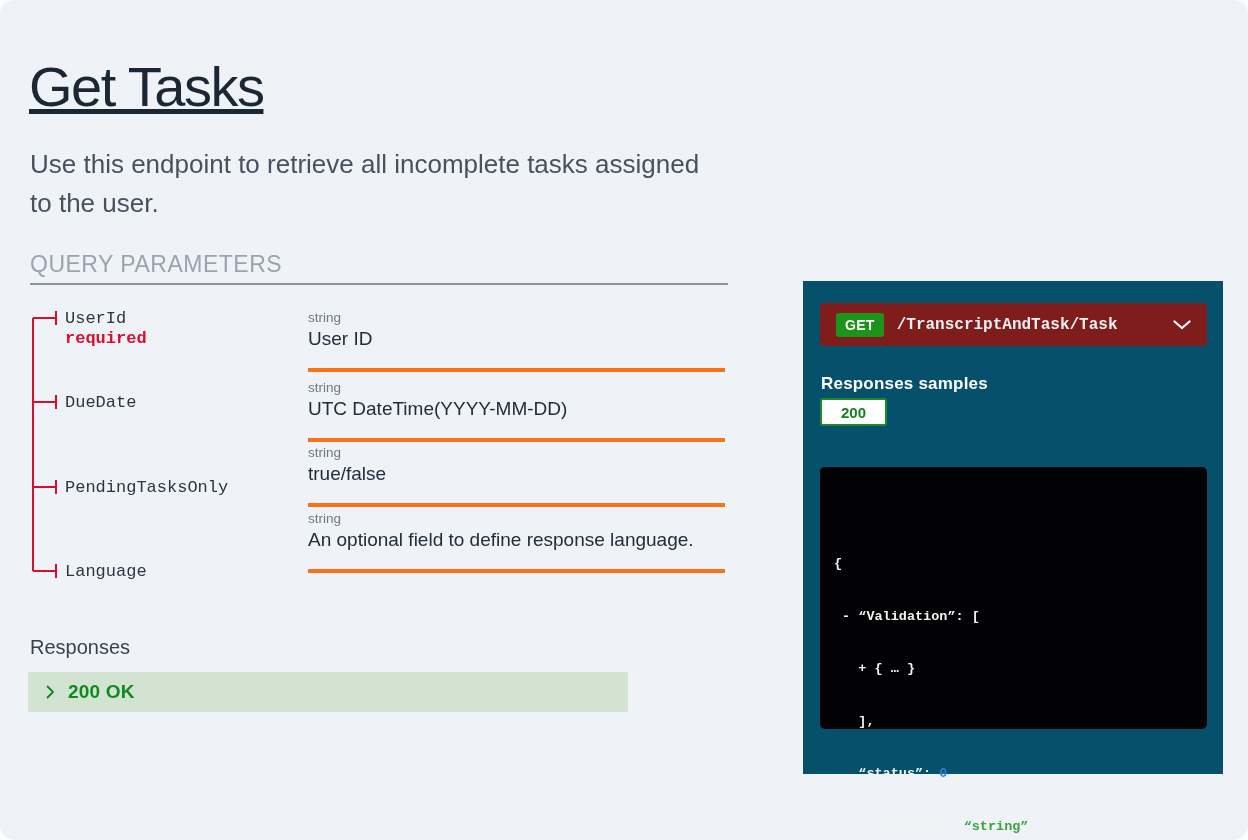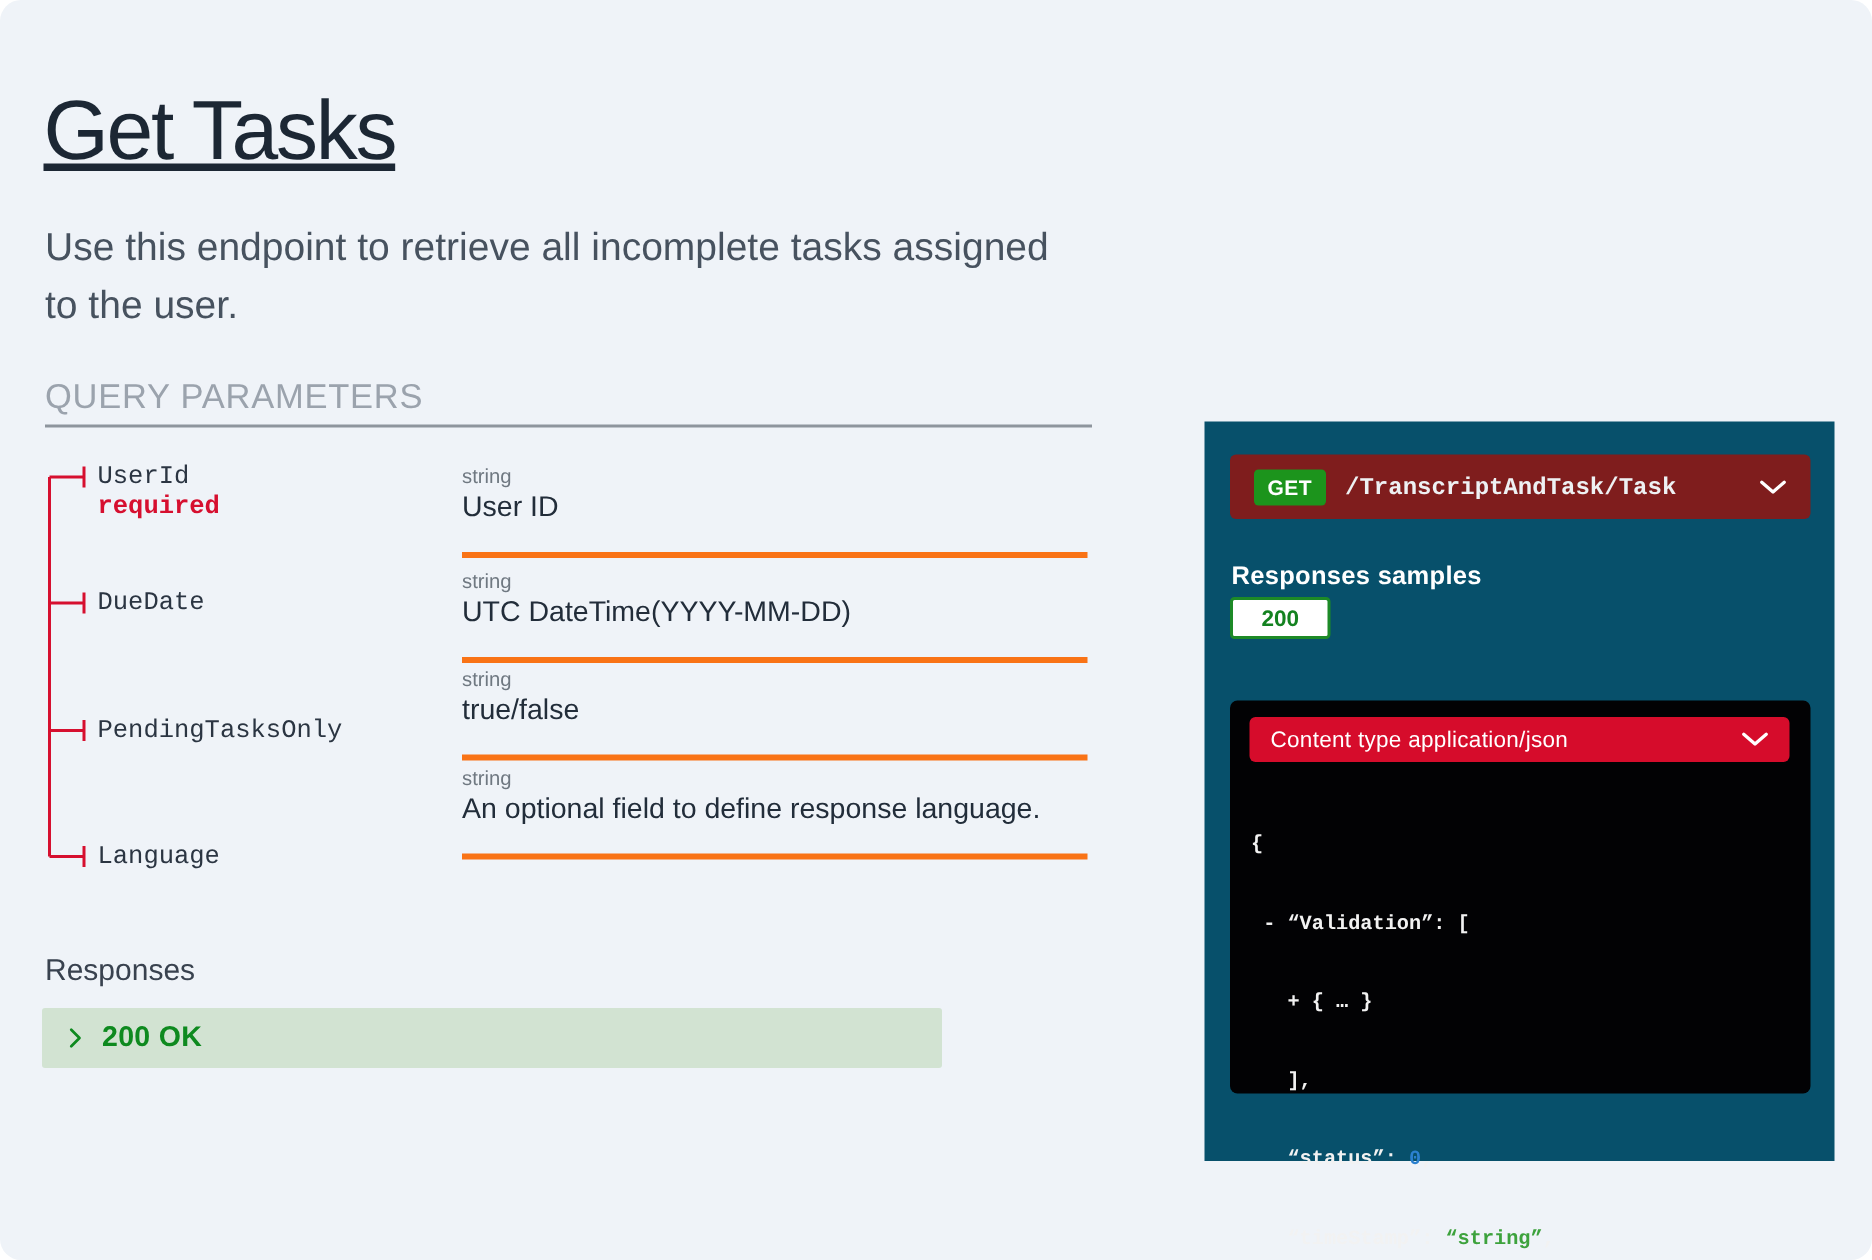--- a/index.html
+++ b/index.html
@@ -167,26 +167,20 @@
         <polyline points="1.5,1.5 9,8 16.5,1.5" fill="none" stroke="#ffffff" stroke-width="2.2" stroke-linecap="round" stroke-linejoin="round"></polyline>
       </svg>
     </div>
 
     <div class="samples-heading">Responses samples</div>
     <div class="sample-status-btn">
       <span>200</span>
     </div>
 
     <div class="code-card">
-      <div class="content-type-bar">
-        <span class="content-type-label">Content type application/json</span>
-        <svg width="18" height="10" viewBox="0 0 18 10">
-          <polyline points="1.5,1.5 9,8 16.5,1.5" fill="none" stroke="#ffffff" stroke-width="2.2" stroke-linecap="round" stroke-linejoin="round"></polyline>
-        </svg>
-      </div>
 
       <div class="code-pre">
         <div><span class="tok-plain">{</span></div>
         <div><span class="tok-plain"> - “Validation”: [</span></div>
         <div><span class="tok-plain">   + { … }</span></div>
         <div><span class="tok-plain">   ],</span></div>
         <div><span class="tok-plain">   “status”: </span><span class="tok-num">0</span><span class="tok-plain">,</span></div>
         <div><span class="tok-plain">   “timeStamp”: </span><span class="tok-str">“string”</span><span class="tok-plain">,</span></div>
         
         

